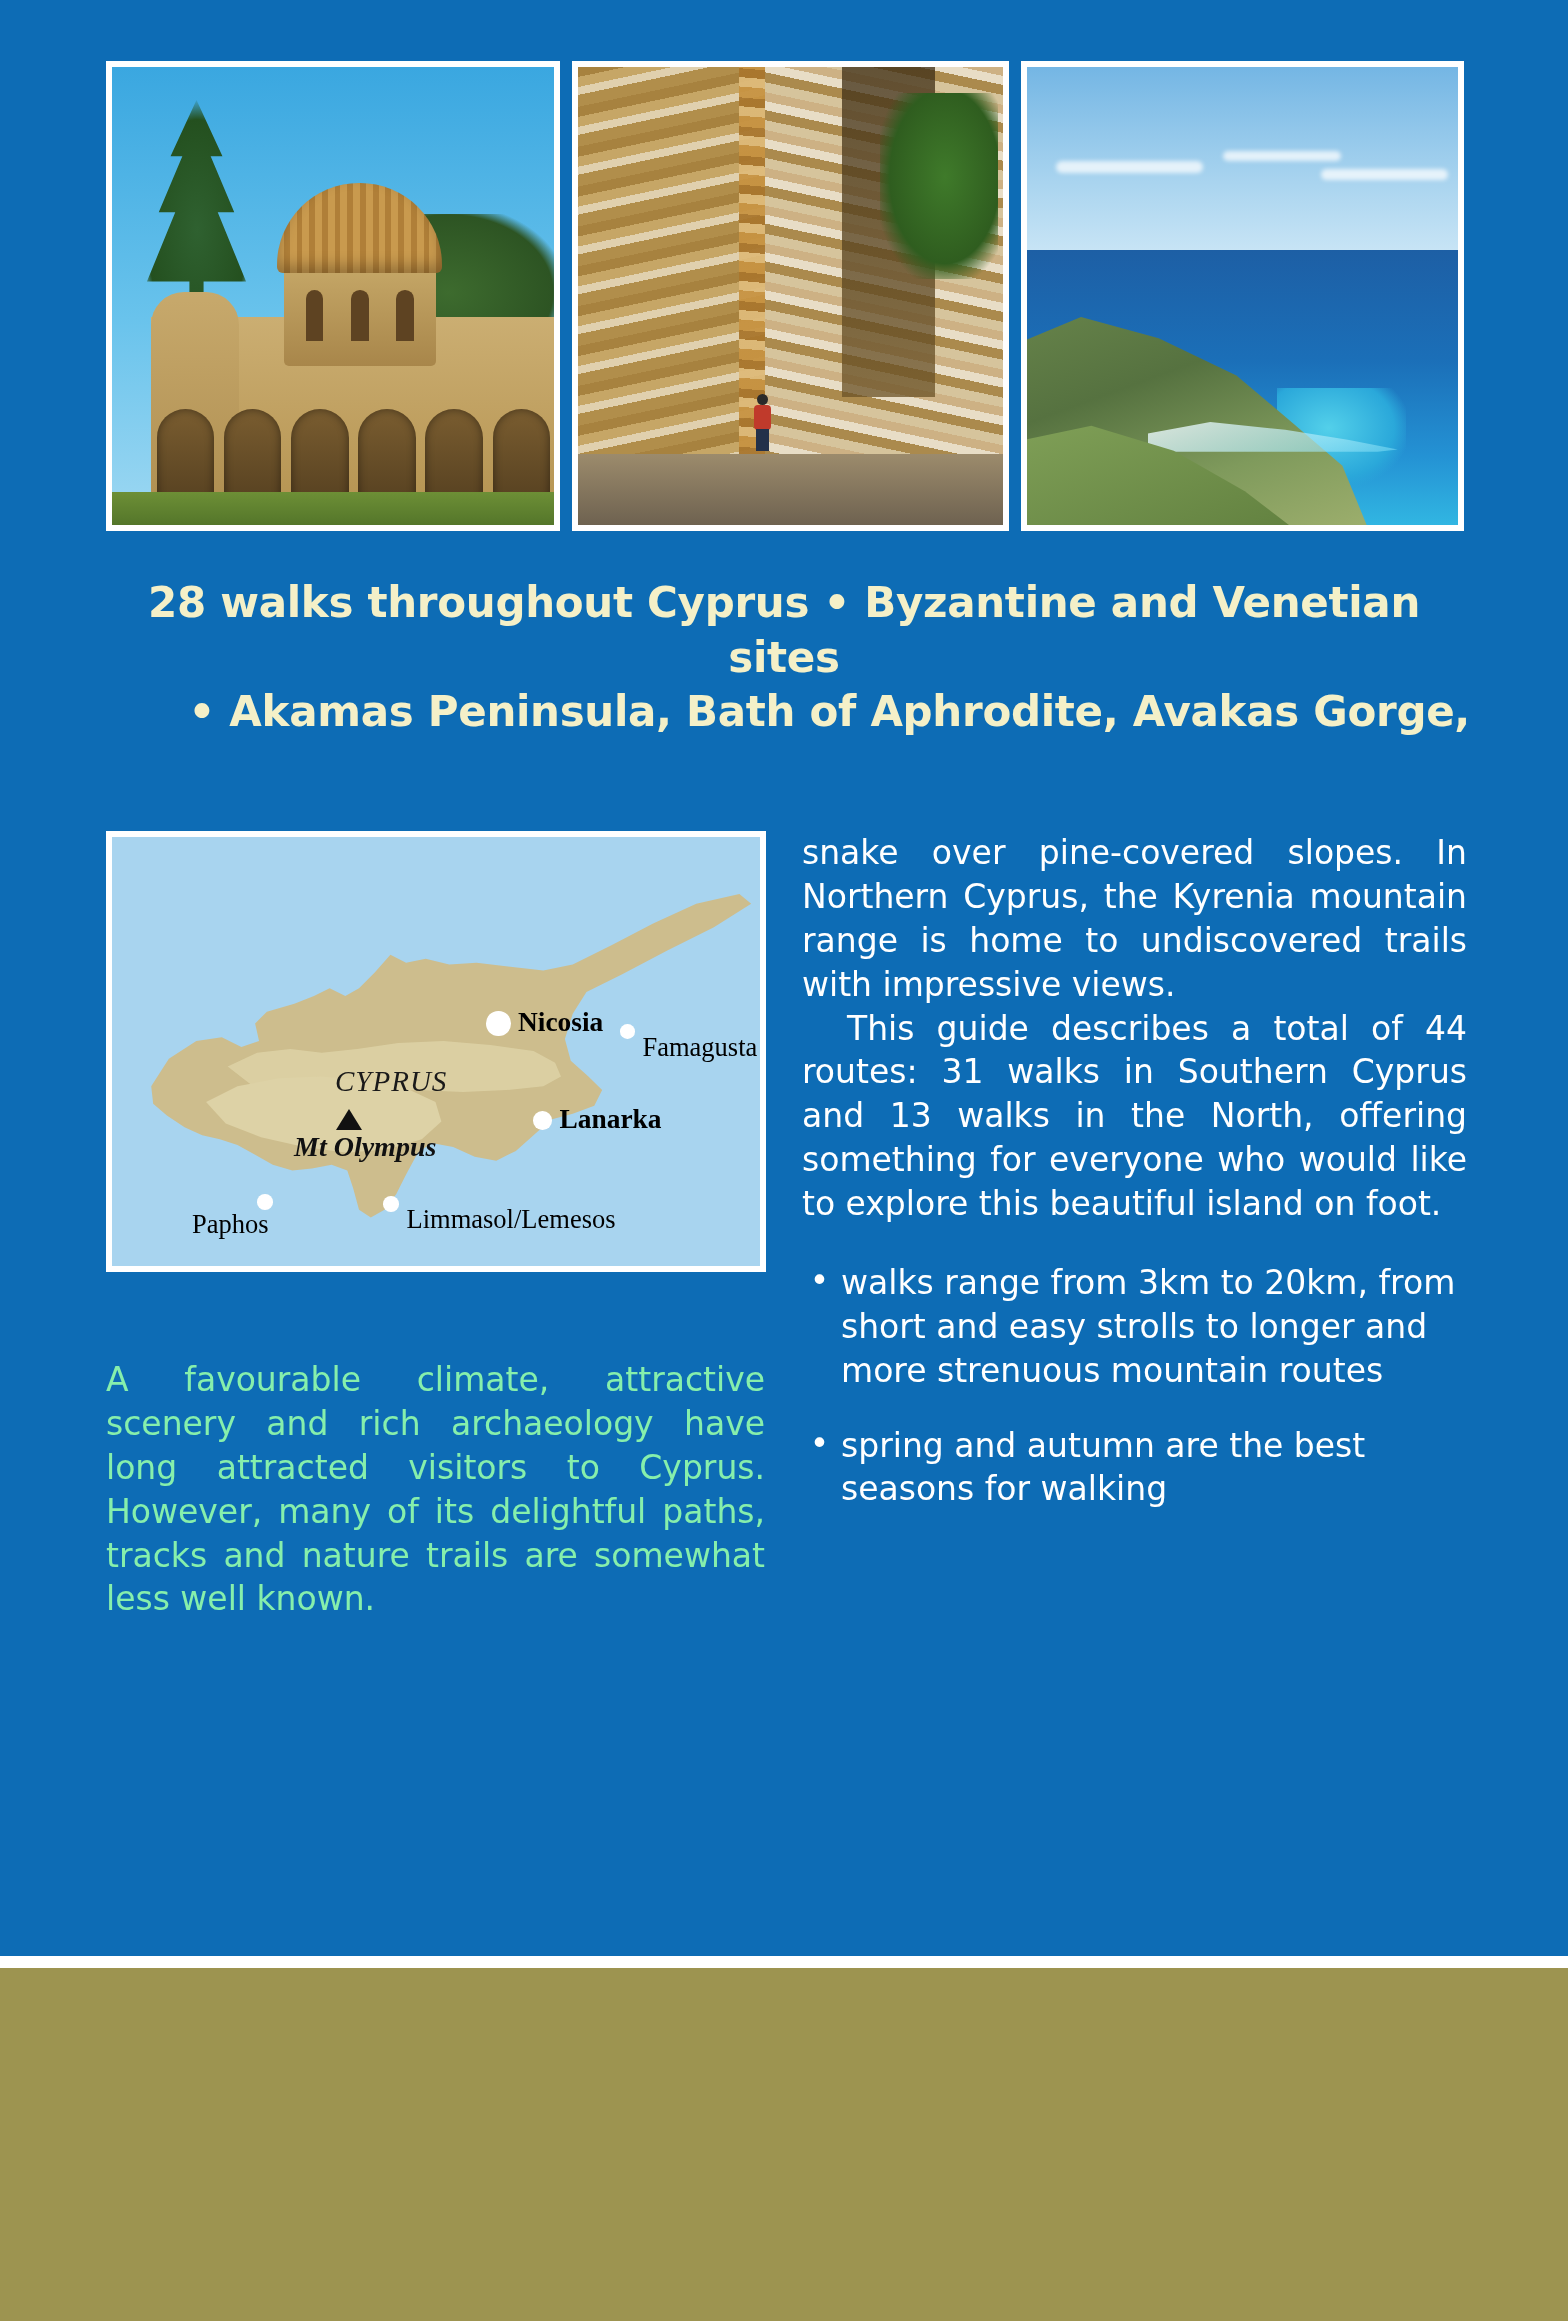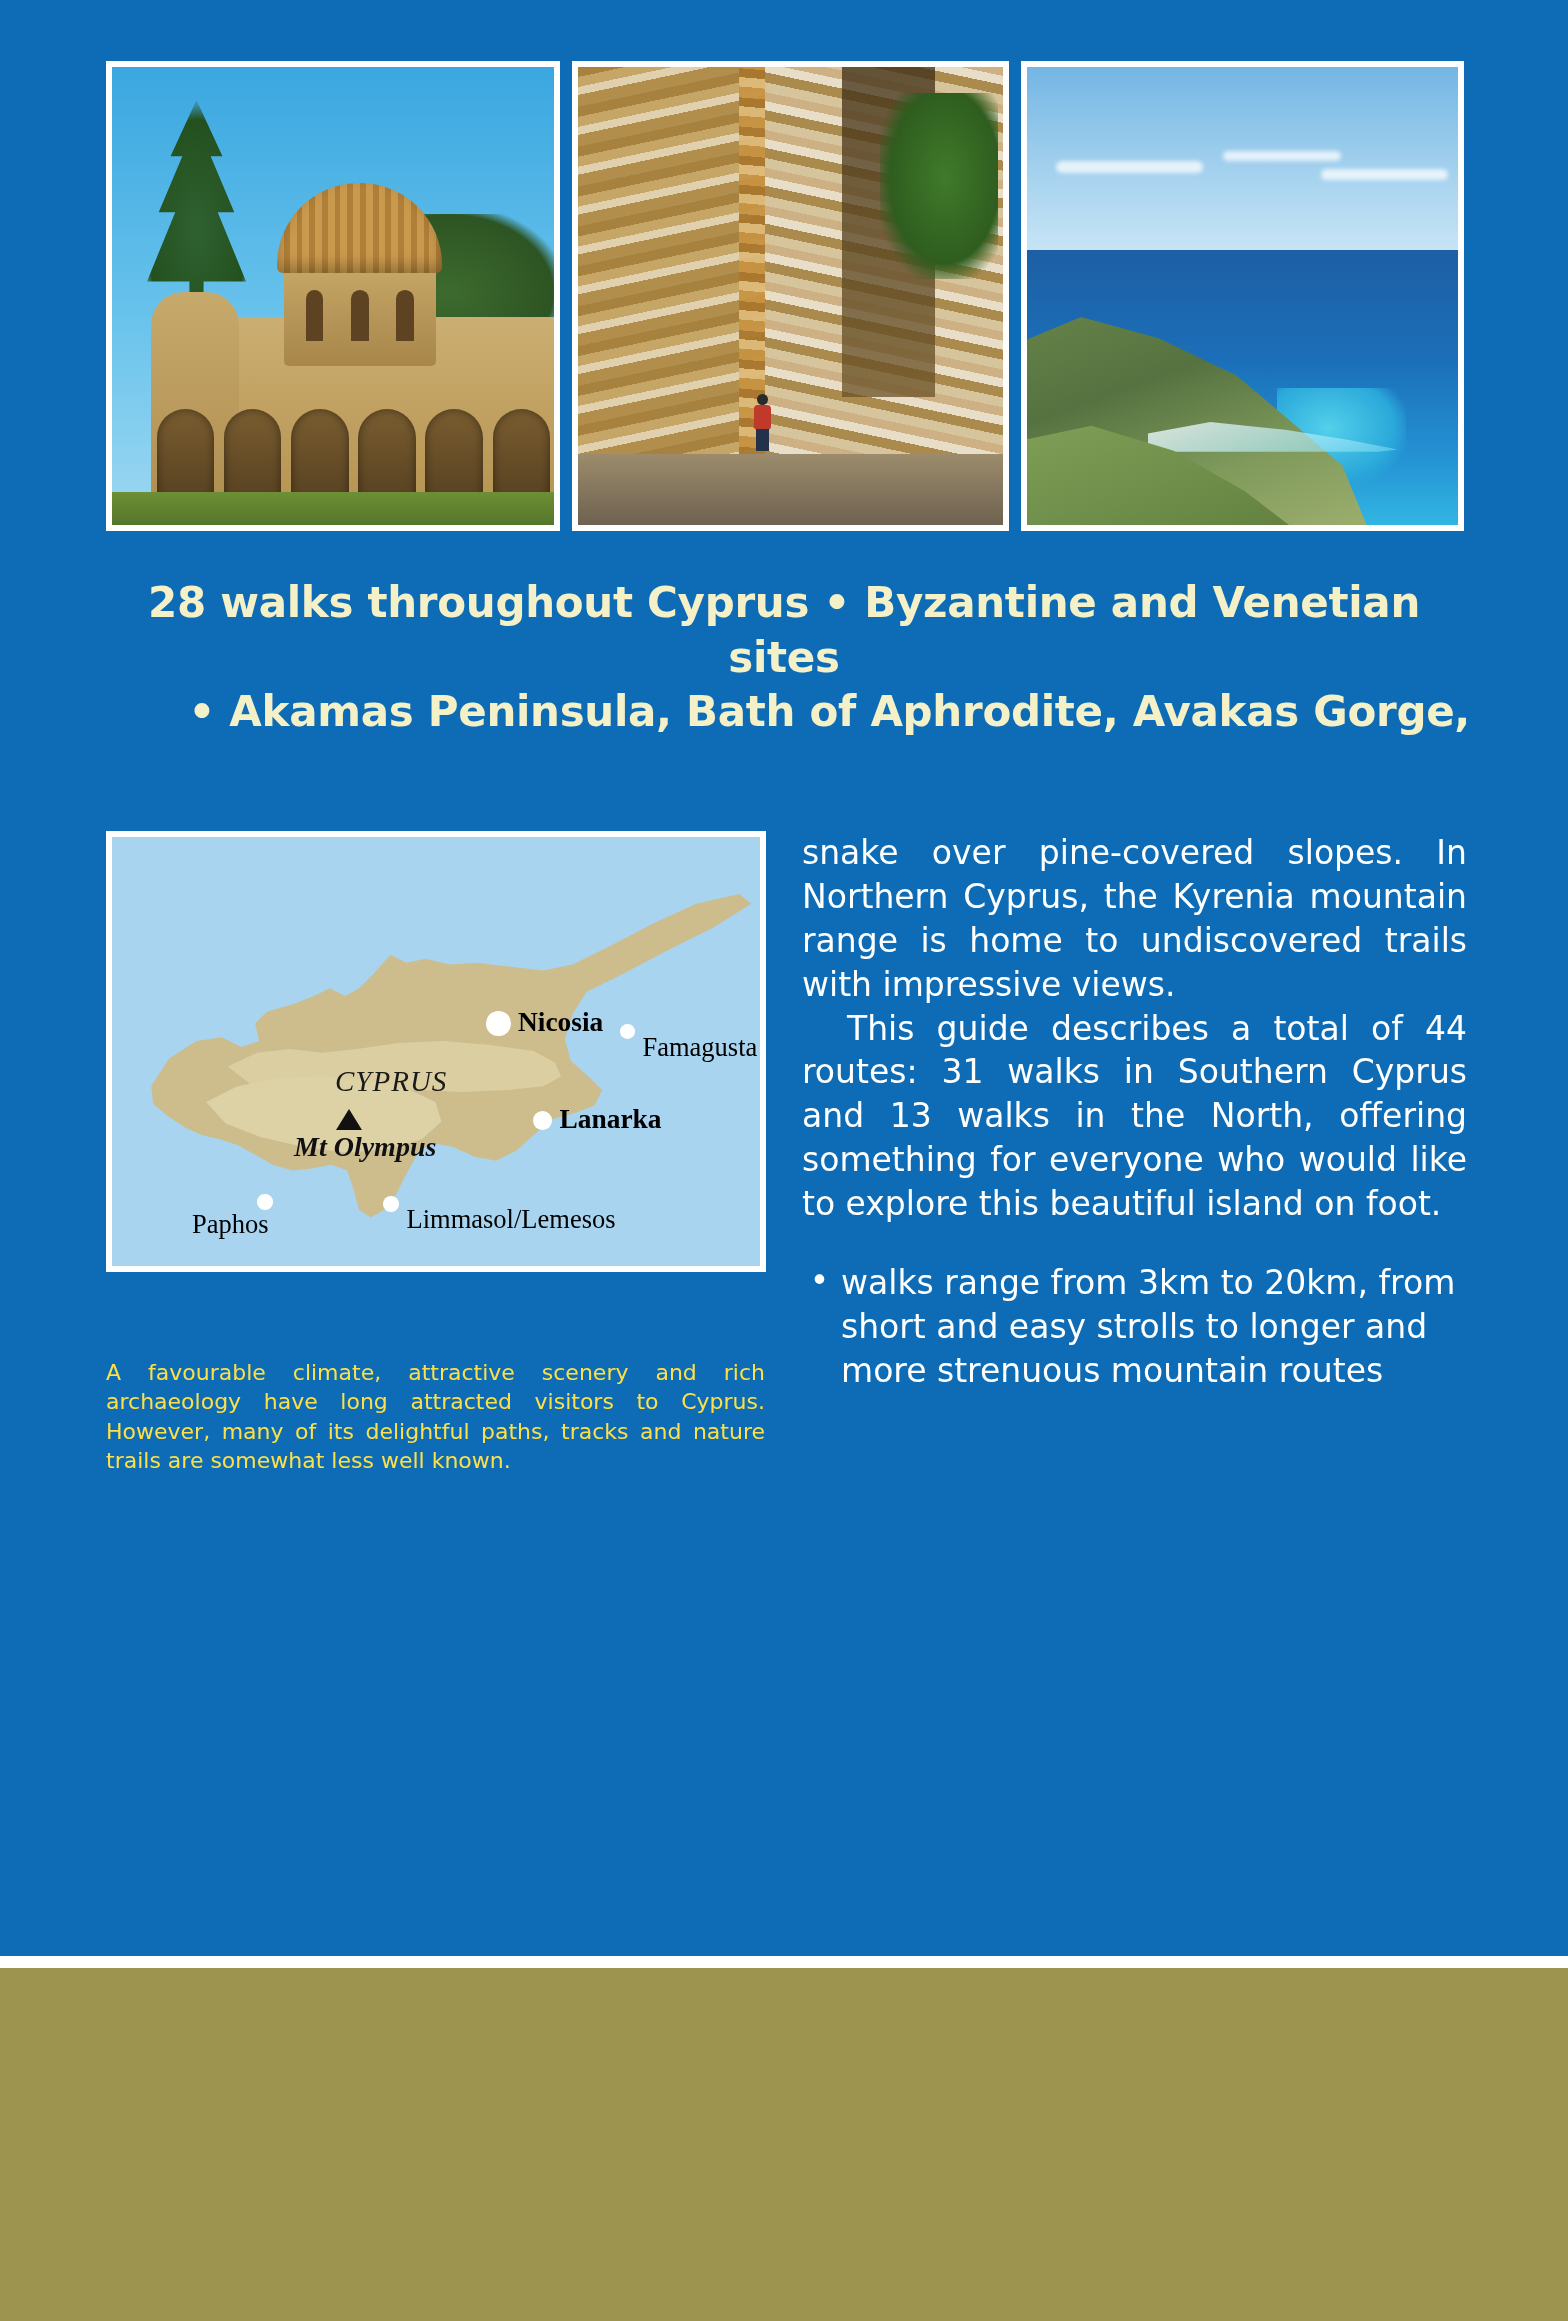--- a/index.html
+++ b/index.html
@@ -174,23 +174,23 @@
   .map-olympus-label {
     position:absolute; left:182px; top:294px;
     font-family:"Liberation Serif", serif; font-style:italic; font-weight:bold;
     font-size:28px; color:#111111;
   }
 
   
   .col-left {
     position: absolute;
     left: 106px; top: 1358px; width: 659px;
-    color: #fde047;
+    color: #86efac;
     font-family: "DejaVu Sans", sans-serif;
-    font-size: 22px;
+    font-size: 33px;
     line-height: 1.33;
     text-align: justify;
   }
   .col-right {
     position: absolute;
     left: 802px; top: 831px; width: 665px;
     color: #ffffff;
     font-family: "DejaVu Sans", sans-serif;
     font-size: 33px;
     line-height: 1.33;
@@ -344,20 +344,21 @@
 
   <div class="col-left">
     <p>A favourable climate, attractive scenery and rich archaeology have long attracted visitors to Cyprus. However, many of its delightful paths, tracks and nature trails are somewhat less well known.</p>
   </div>
 
   <div class="col-right">
     <p>snake over pine-covered slopes. In Northern Cyprus, the Kyrenia mountain range is home to undiscovered trails with impressive views.</p>
     <p class="indent">This guide describes a total of 44 routes: 31 walks in Southern Cyprus and 13 walks in the North, offering something for everyone who would like to explore this beautiful island on foot.</p>
     <ul class="bullets">
       <li>walks range from 3km to 20km, from short and easy strolls to longer and more strenuous mountain routes</li>
+      <li>spring and autumn are the best seasons for walking</li>
     </ul>
   </div>
 
   <div class="band-divider"></div>
   <div class="bottom-band">
 
     
 
     
 

